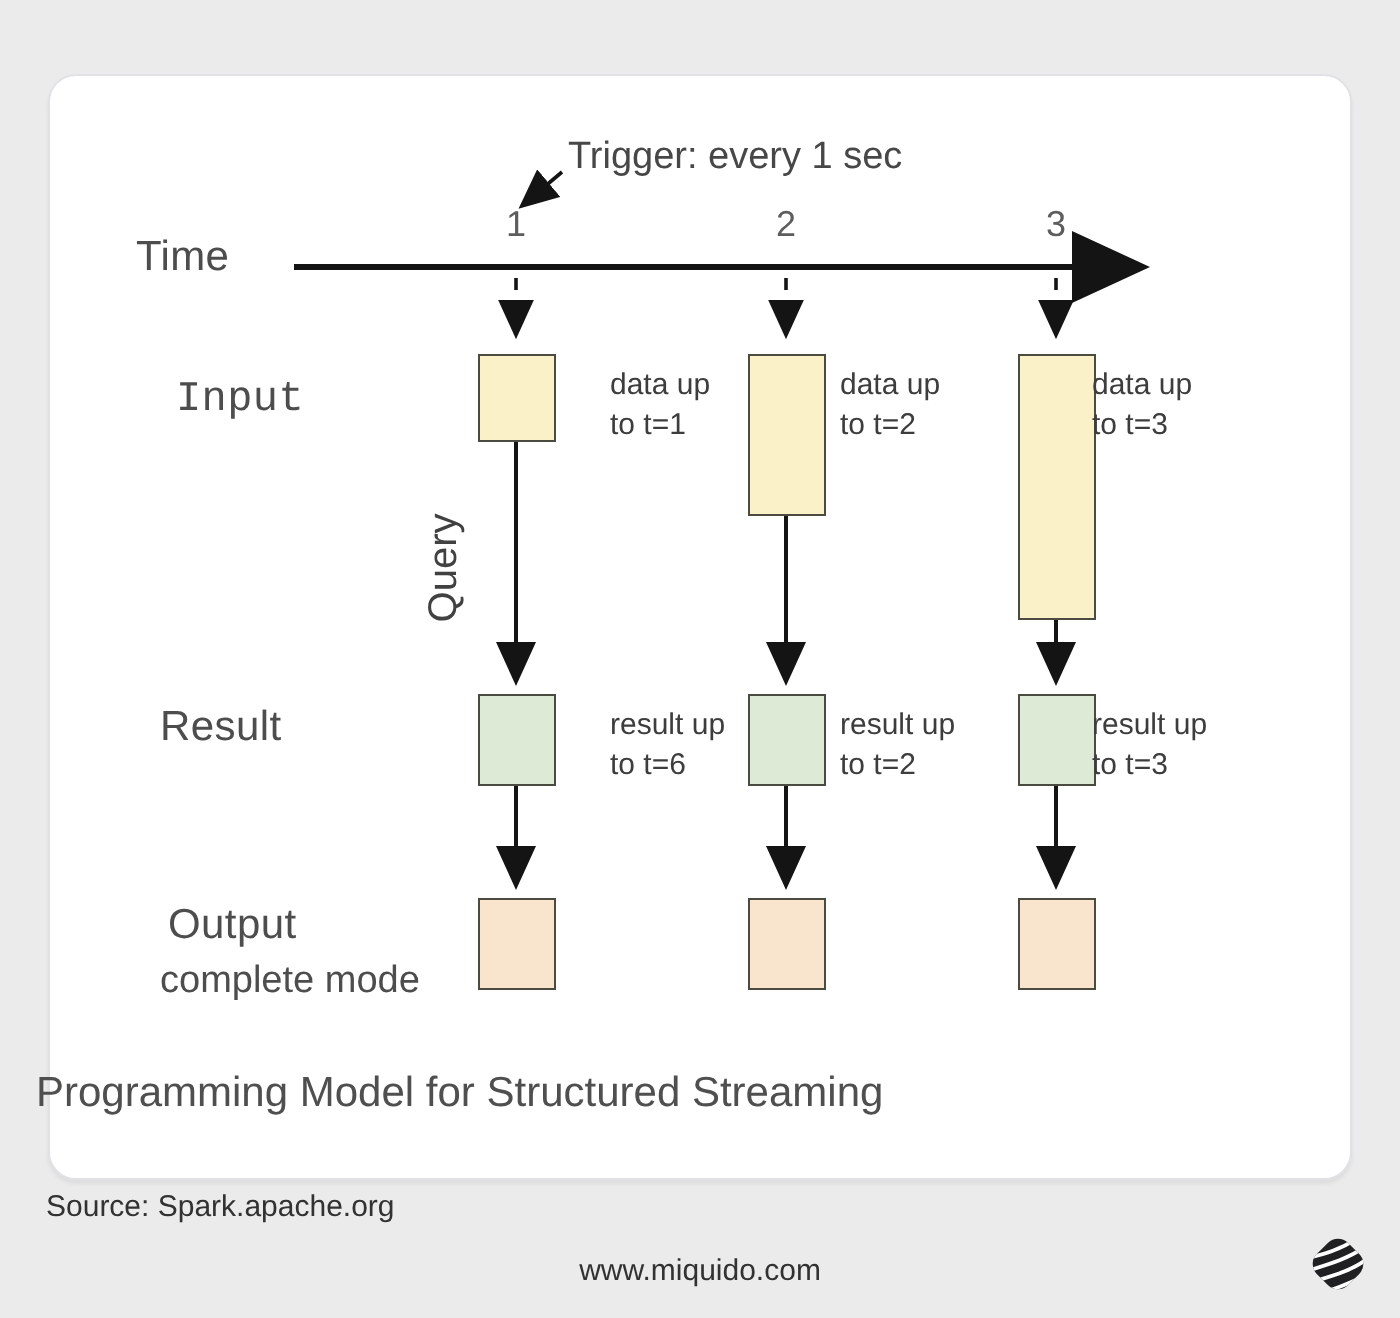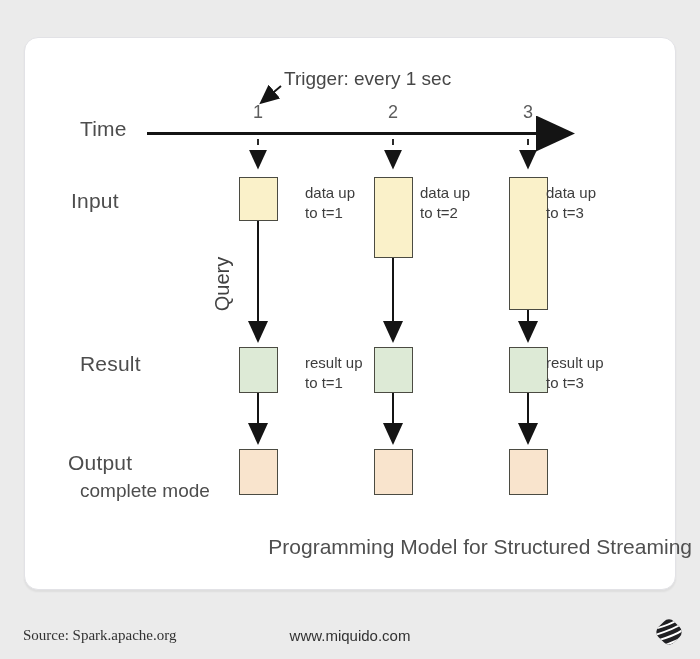--- a/index.html
+++ b/index.html
@@ -39,24 +39,24 @@
     top: 102px;
     width: 40px;
     text-align: center;
     font-size: 18px;
     color: #5d5d5d;
   }
   .tick-1 { left: 238px; }
   .tick-2 { left: 373px; }
   .tick-3 { left: 508px; }
 
-  .time-label   { left: 80px; top: 117px; }
-  .input-label  { left: 71px; top: 189px; }
+  .time-label   { left: 68px; top: 117px; }
+  .input-label  { left: 88px; top: 189px; font-family: Liberation Mono, monospace; }
   .result-label { left: 80px; top: 352px; }
-  .output-label { left: 68px; top: 451px; text-align: center; }
+  .output-label { left: 84px; top: 451px; text-align: center; }
   .output-sub {
     left: 80px; top: 480px;
     font-size: 19px;
     color: #4d4d4d;
   }
   .query-label {
     left: 192px; top: 273px;
     width: 60px; height: 22px;
     text-align: center;
     font-size: 20px;
@@ -87,33 +87,32 @@
     line-height: 1.35;
     color: #3d3d3d;
   }
   .cap-c1 { left: 285px; margin-left: 20px; }
   .cap-c2 { left: 420px; }
   .cap-c3 { left: 546px; }
   .cap-input  { top: 183px; }
   .cap-result { top: 353px; }
 
   .title {
-    left: 40px; top: 535px;
+    left: 18px; top: 535px;
     width: 652px;
-    text-align: right;
+    text-align: left;
     font-size: 21px;
     color: #4f4f4f;
   }
 
   
   .footer-source {
-    left: 23px; top: 627px;
+    left: 23px; top: 595px;
     font-size: 15px;
     color: #323232;
-    font-family: Liberation Serif, serif;
   }
   .footer-site {
     left: 24px; top: 627px;
     width: 652px;
     text-align: center;
     font-size: 15px;
     color: #323232;
   }
   .footer-logo { left: 652px; top: 614px; width: 34px; height: 36px; }
 
@@ -171,21 +170,22 @@
   <div class="dbox input-box col3" style="background-color: rgb(250, 241, 201);"></div>
 
   <div class="box-caption cap-input cap-c1">data up to t=1</div>
   <div class="box-caption cap-input cap-c2">data up to t=2</div>
   <div class="box-caption cap-input cap-c3">data up to t=3</div>
 
   <div class="dbox result-box col1" style="background-color: rgb(221, 234, 214);"></div>
   <div class="dbox result-box col2" style="background-color: rgb(221, 234, 214);"></div>
   <div class="dbox result-box col3" style="background-color: rgb(221, 234, 214);"></div>
 
-  <div class="box-caption cap-result cap-c1">result up to t=1</div>
+  <div class="box-caption cap-result cap-c1">result up to t=6</div>
+  <div class="box-caption cap-result cap-c2">result up to t=2</div>
   <div class="box-caption cap-result cap-c3">result up to t=3</div>
 
   <div class="dbox output-box col1" style="background-color: rgb(249, 228, 205);"></div>
   <div class="dbox output-box col2" style="background-color: rgb(249, 228, 205);"></div>
   <div class="dbox output-box col3" style="background-color: rgb(249, 228, 205);"></div>
 
   <div class="abs title">Programming Model for Structured Streaming</div>
 
   <div class="abs footer-source">Source: Spark.apache.org</div>
   <div class="abs footer-site">www.miquido.com</div>

